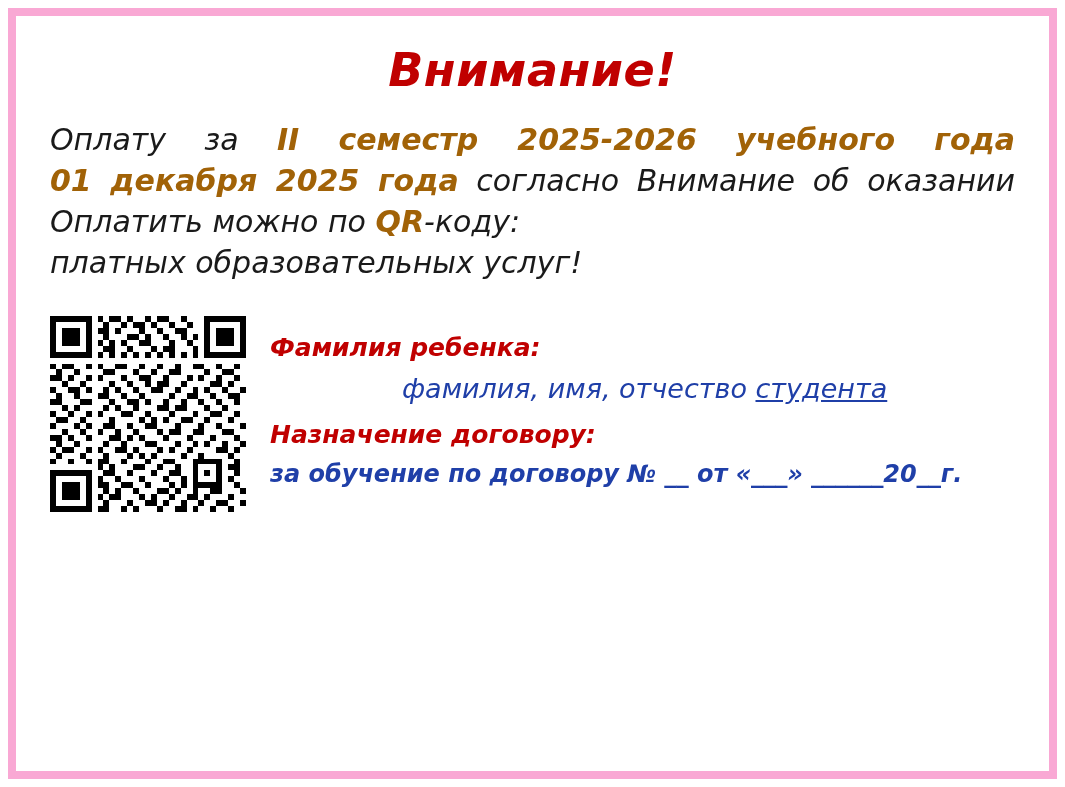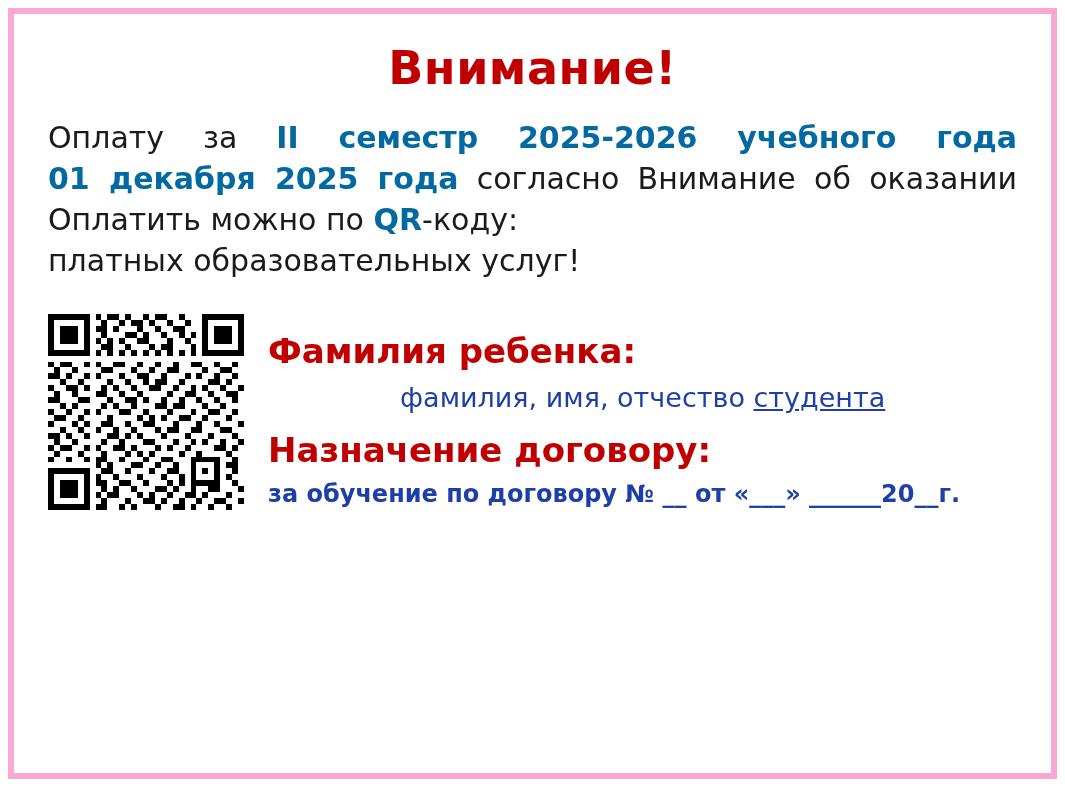--- a/index.html
+++ b/index.html
@@ -19,23 +19,24 @@
     box-sizing: border-box;
     width: 1065px;
     height: 787px;
     padding: 8px;
     background: #ffffff;
   }
   .frame {
     box-sizing: border-box;
     width: 100%;
     height: 100%;
-    border: 6px solid #f9a8d4;
+    border: 8px solid #f9a8d4;
     padding: 18px 34px 10px 34px;
     background: #ffffff;
+    font-style: italic;
   }
   .title {
     text-align: center;
     color: #c00000;
     font-weight: bold;
     font-size: 46px;
     letter-spacing: 0.5px;
     margin: 12px 0 26px 0;
     line-height: 1.05;
   }
@@ -43,21 +44,21 @@
     font-size: 30px;
     line-height: 1.30;
     color: #1a1a1a;
     margin: 0;
   }
   .just {
     text-align: justify;
     text-align-last: justify;
   }
   .red-b {
-    color: #0369a1;
+    color: #a16207;
     font-weight: bold;
   }
   .line {
     margin: 0 0 2px 0;
   }
   .qr-block {
     display: flex;
     align-items: flex-start;
     margin-top: 26px;
   }
@@ -74,21 +75,21 @@
     background: #ffffff;
   }
   .qr-fields {
     flex: 1 1 auto;
     padding-left: 14px;
     padding-top: 24px;
   }
   .field-label {
     color: #c00000;
     font-weight: bold;
-    font-size: 34px;
+    font-size: 25px;
     line-height: 1.25;
     margin: 0 0 8px 0;
   }
   .field-value {
     color: #1f3fa8;
     font-size: 27px;
     line-height: 1.25;
     margin: 0 0 14px 0;
     padding-left: 132px;
   }

